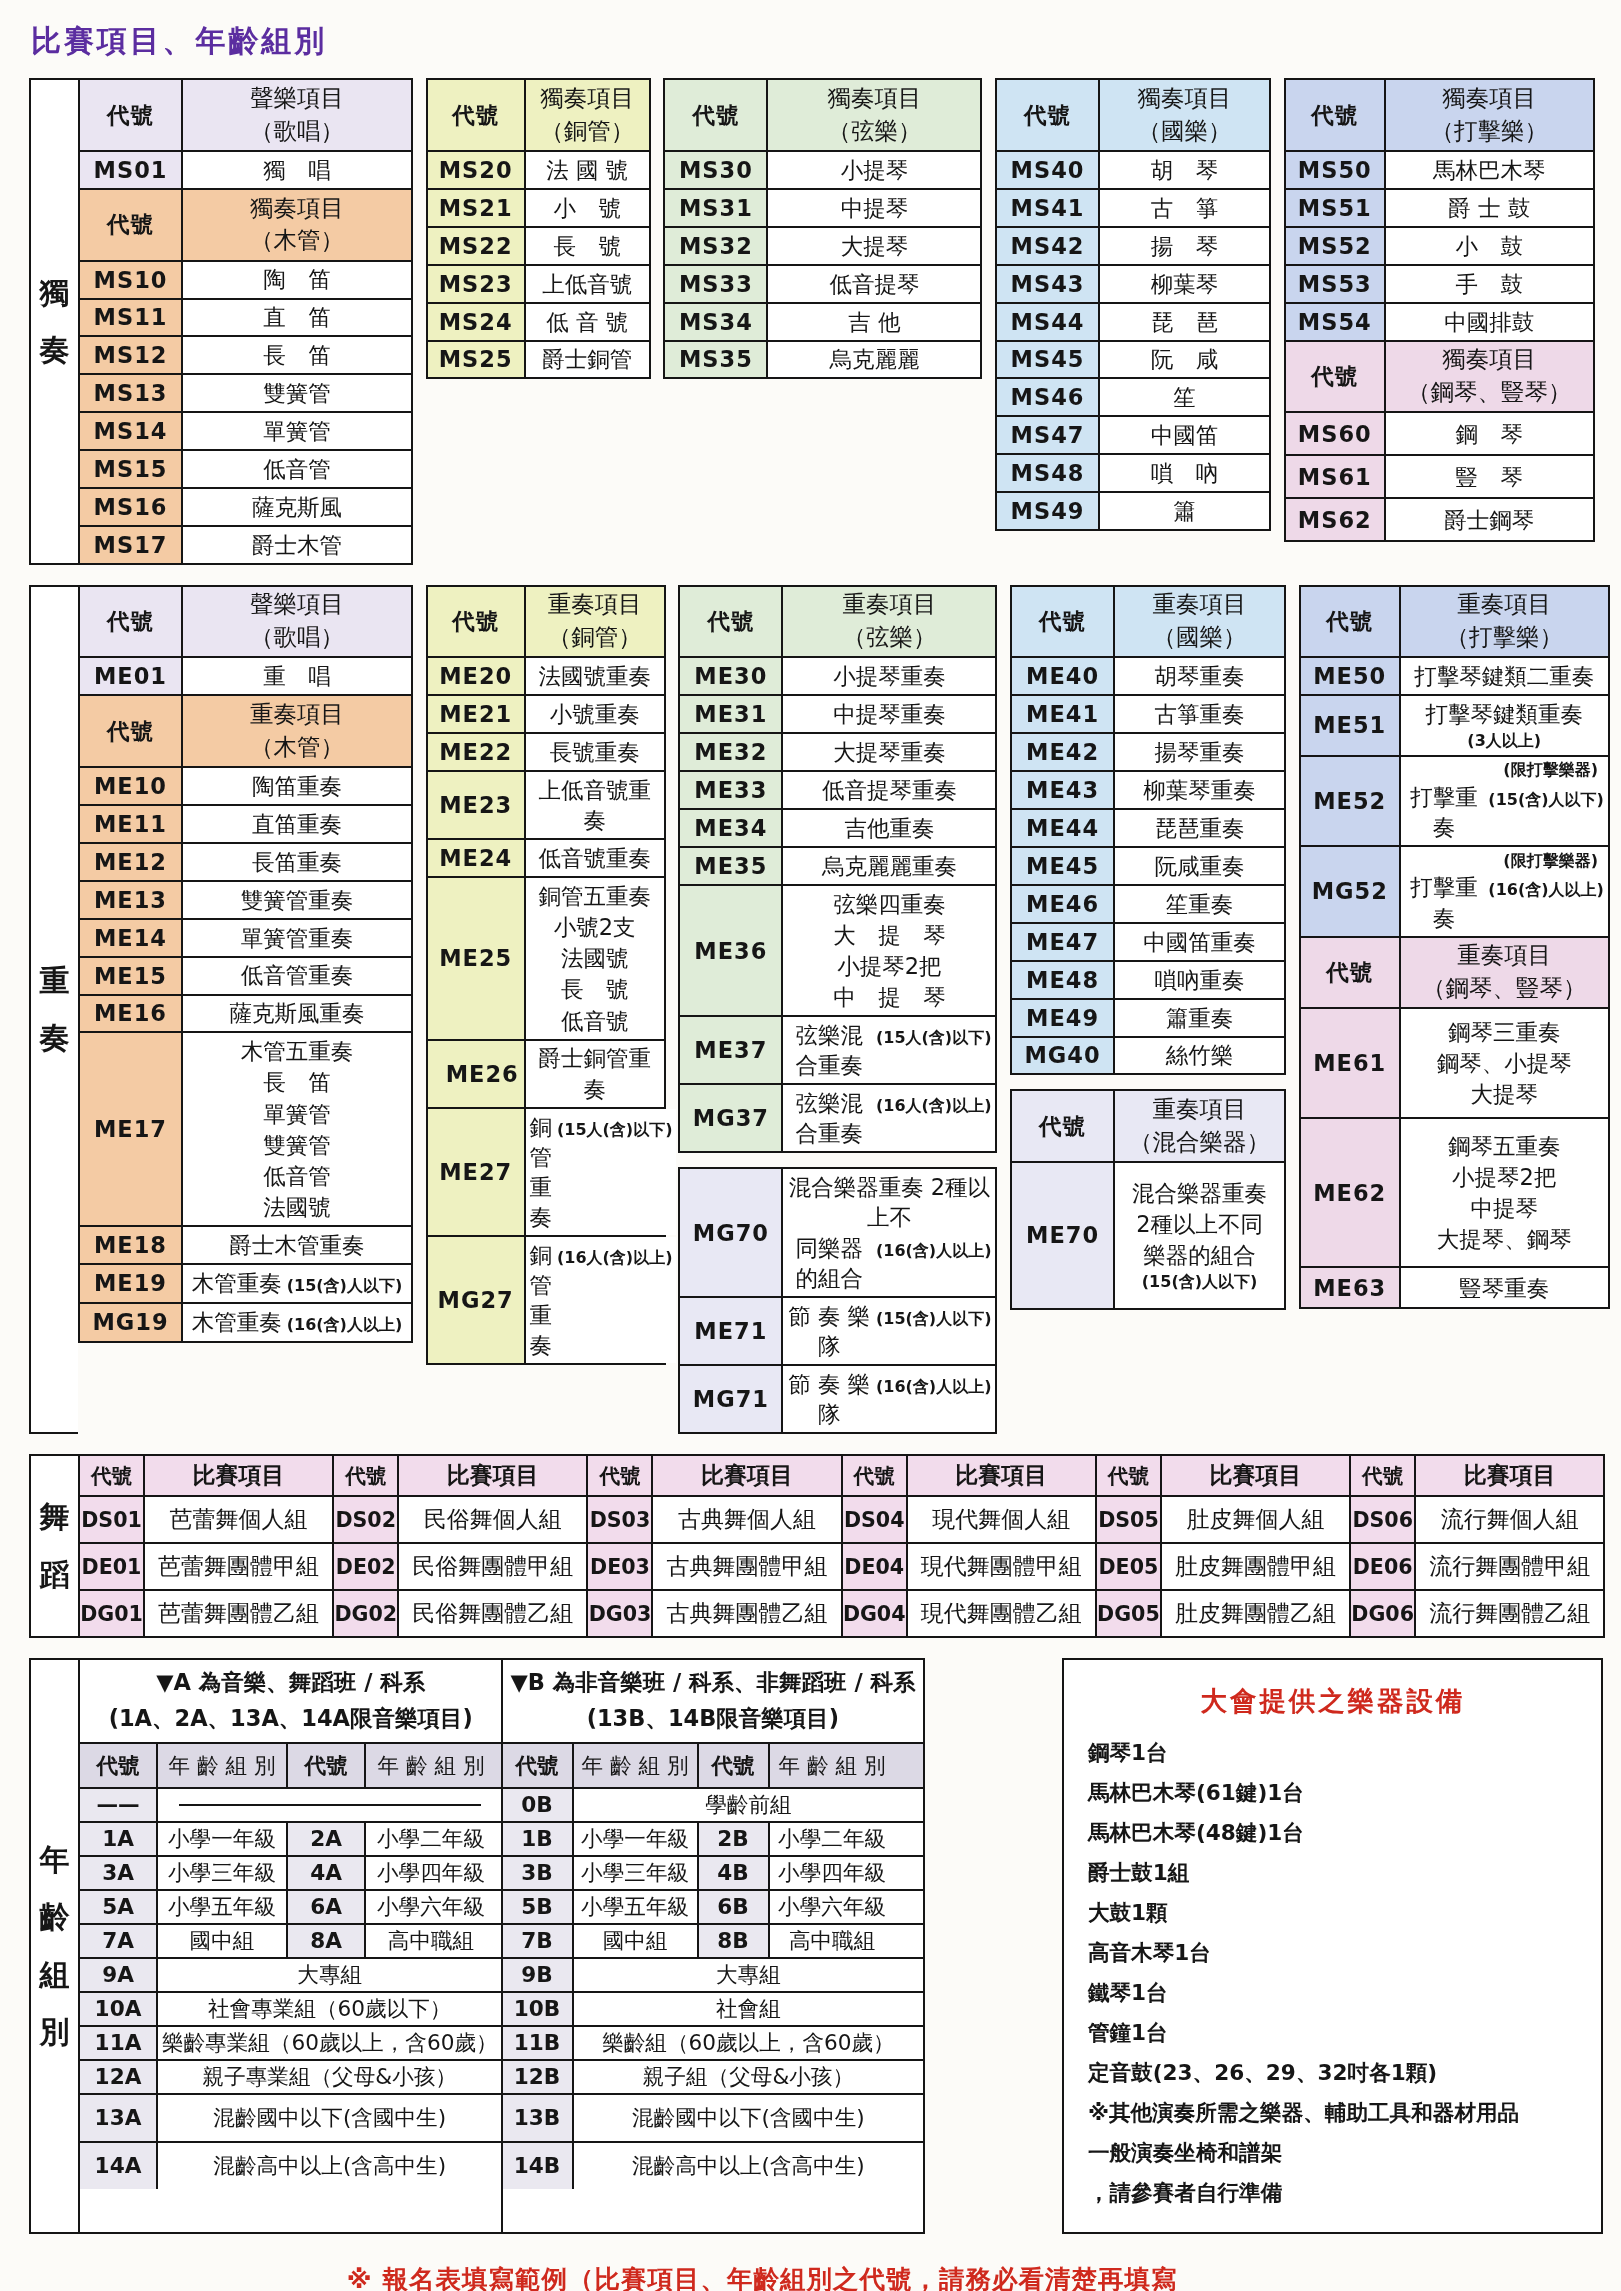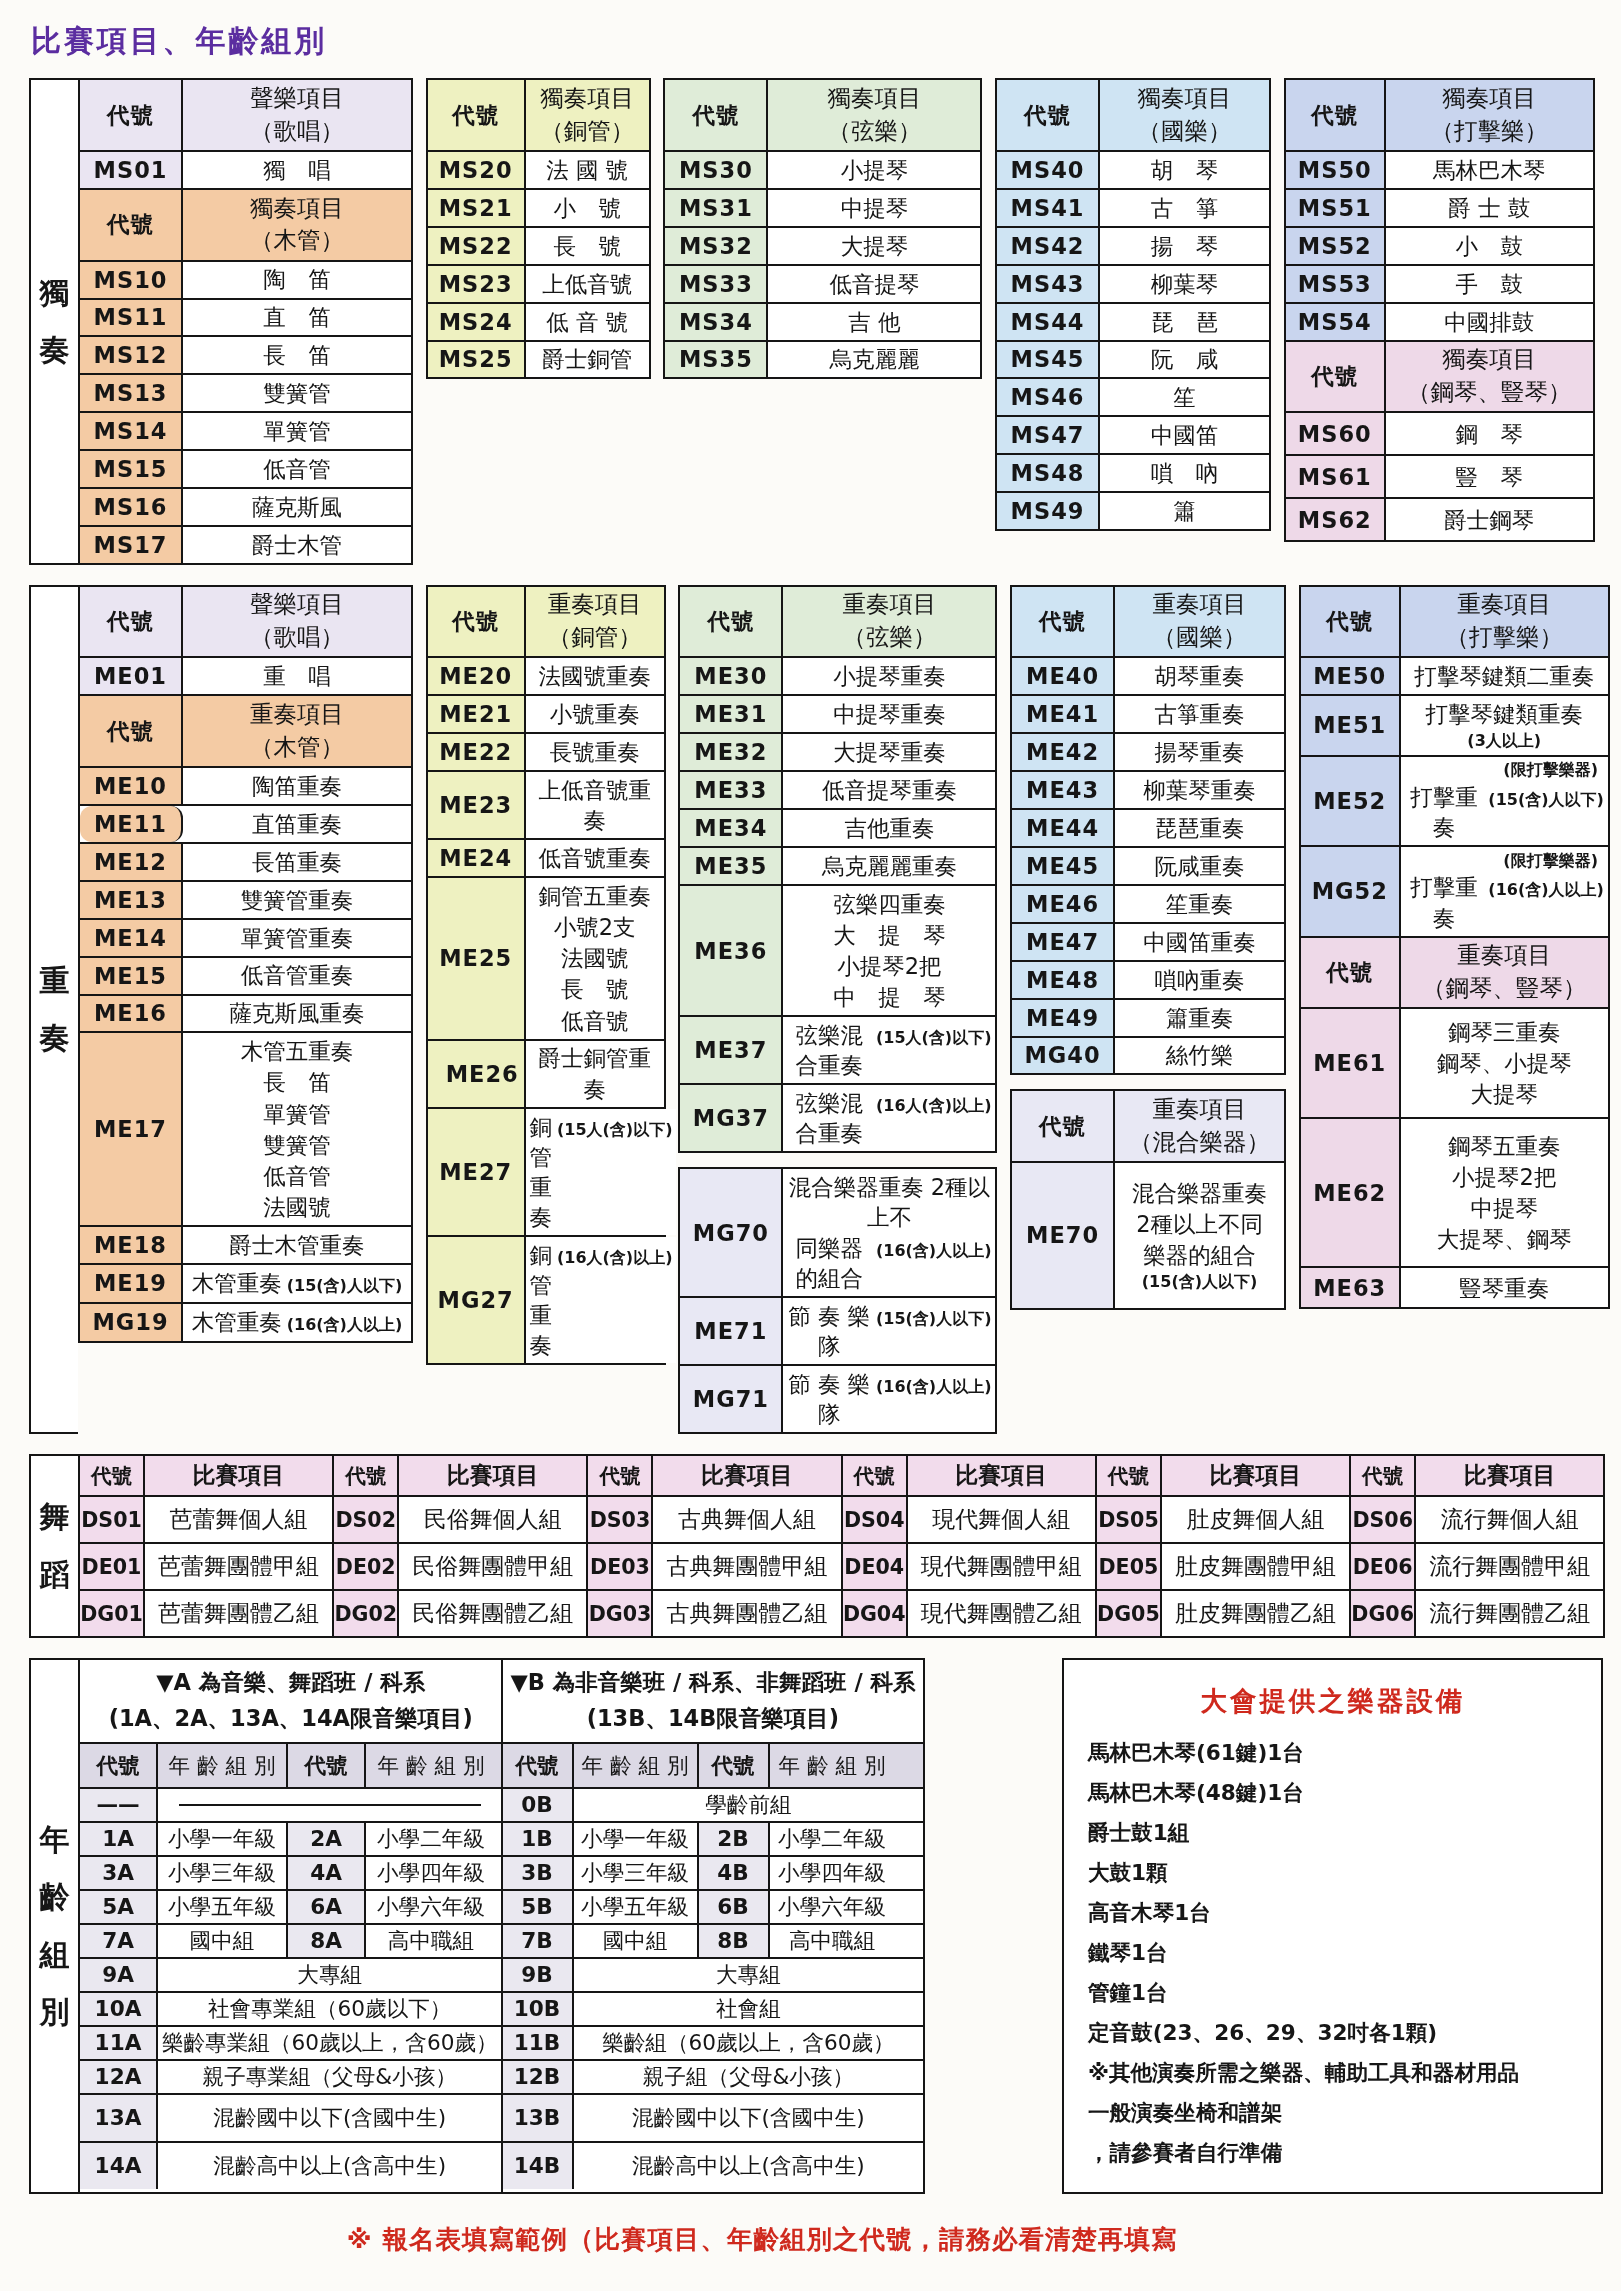--- a/index.html
+++ b/index.html
@@ -525,21 +525,21 @@
             </div>
             <div class="mrow">
               <div class="code bg-org" style="flex-basis: 103px;">ME10</div>
               <div class="lab">
                 <div class="ln">
                   <span class="t">陶笛重奏</span>
                 </div>
               </div>
             </div>
             <div class="mrow">
-              <div class="code bg-org" style="flex-basis: 103px; border-radius: 12px;">ME11</div>
+              <div class="code bg-org" style="flex-basis: 103px;">ME11</div>
               <div class="lab">
                 <div class="ln">
                   <span class="t">直笛重奏</span>
                 </div>
               </div>
             </div>
             <div class="mrow">
               <div class="code bg-org" style="flex-basis: 103px;">ME12</div>
               <div class="lab">
                 <div class="ln">
@@ -1305,20 +1305,21 @@
           <div class="aspan">混齡國中以下(含國中生)</div>
         </div>
         <div class="agerow tall">
           <div class="ac">14B</div>
           <div class="aspan">混齡高中以上(含高中生)</div>
         </div>
       </div>
     <div class="equip">
       <div class="equiptitle">大會提供之樂器設備</div>
       <div id="equipitems">
+          <div class="eitem">鋼琴1台</div>
           <div class="eitem">馬林巴木琴(61鍵)1台</div>
           <div class="eitem">馬林巴木琴(48鍵)1台</div>
           <div class="eitem">爵士鼓1組</div>
           <div class="eitem">大鼓1顆</div>
           <div class="eitem">高音木琴1台</div>
           <div class="eitem">鐵琴1台</div>
           <div class="eitem">管鐘1台</div>
           <div class="eitem">定音鼓(23、26、29、32吋各1顆)</div>
           <div class="eitem">※其他演奏所需之樂器、輔助工具和器材用品</div>
           <div class="eitem">一般演奏坐椅和譜架</div>

